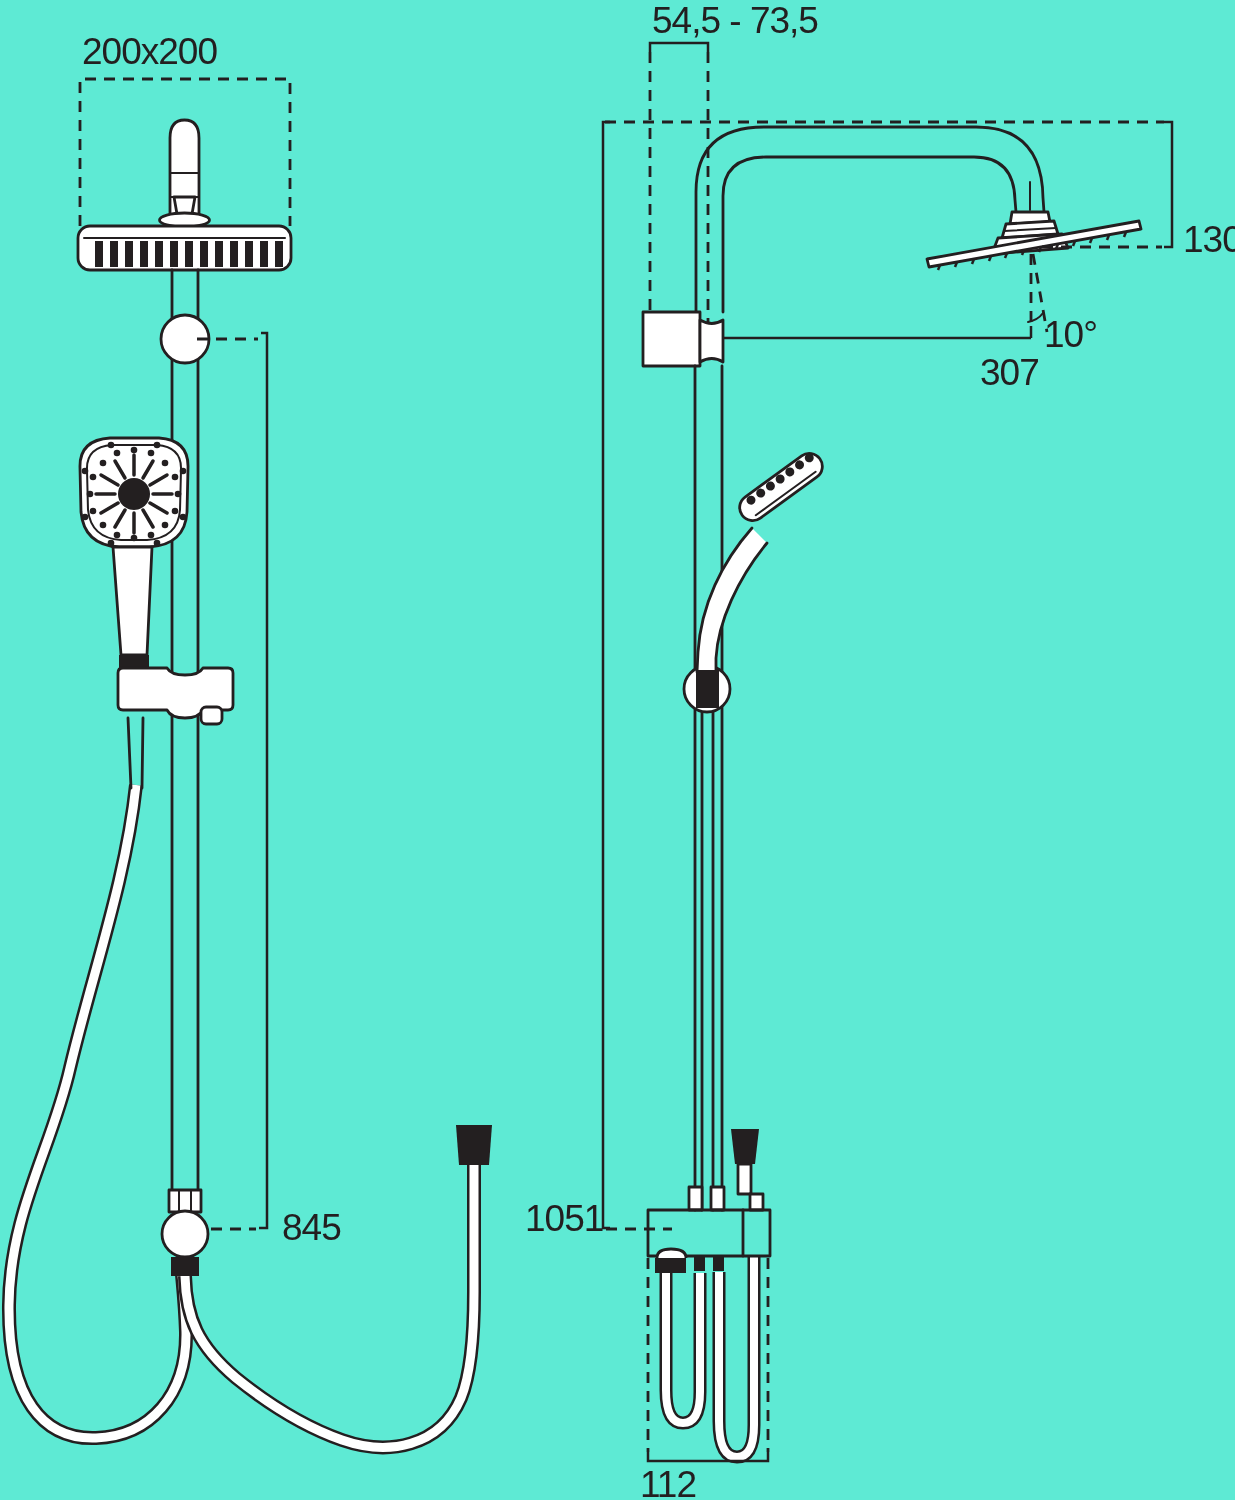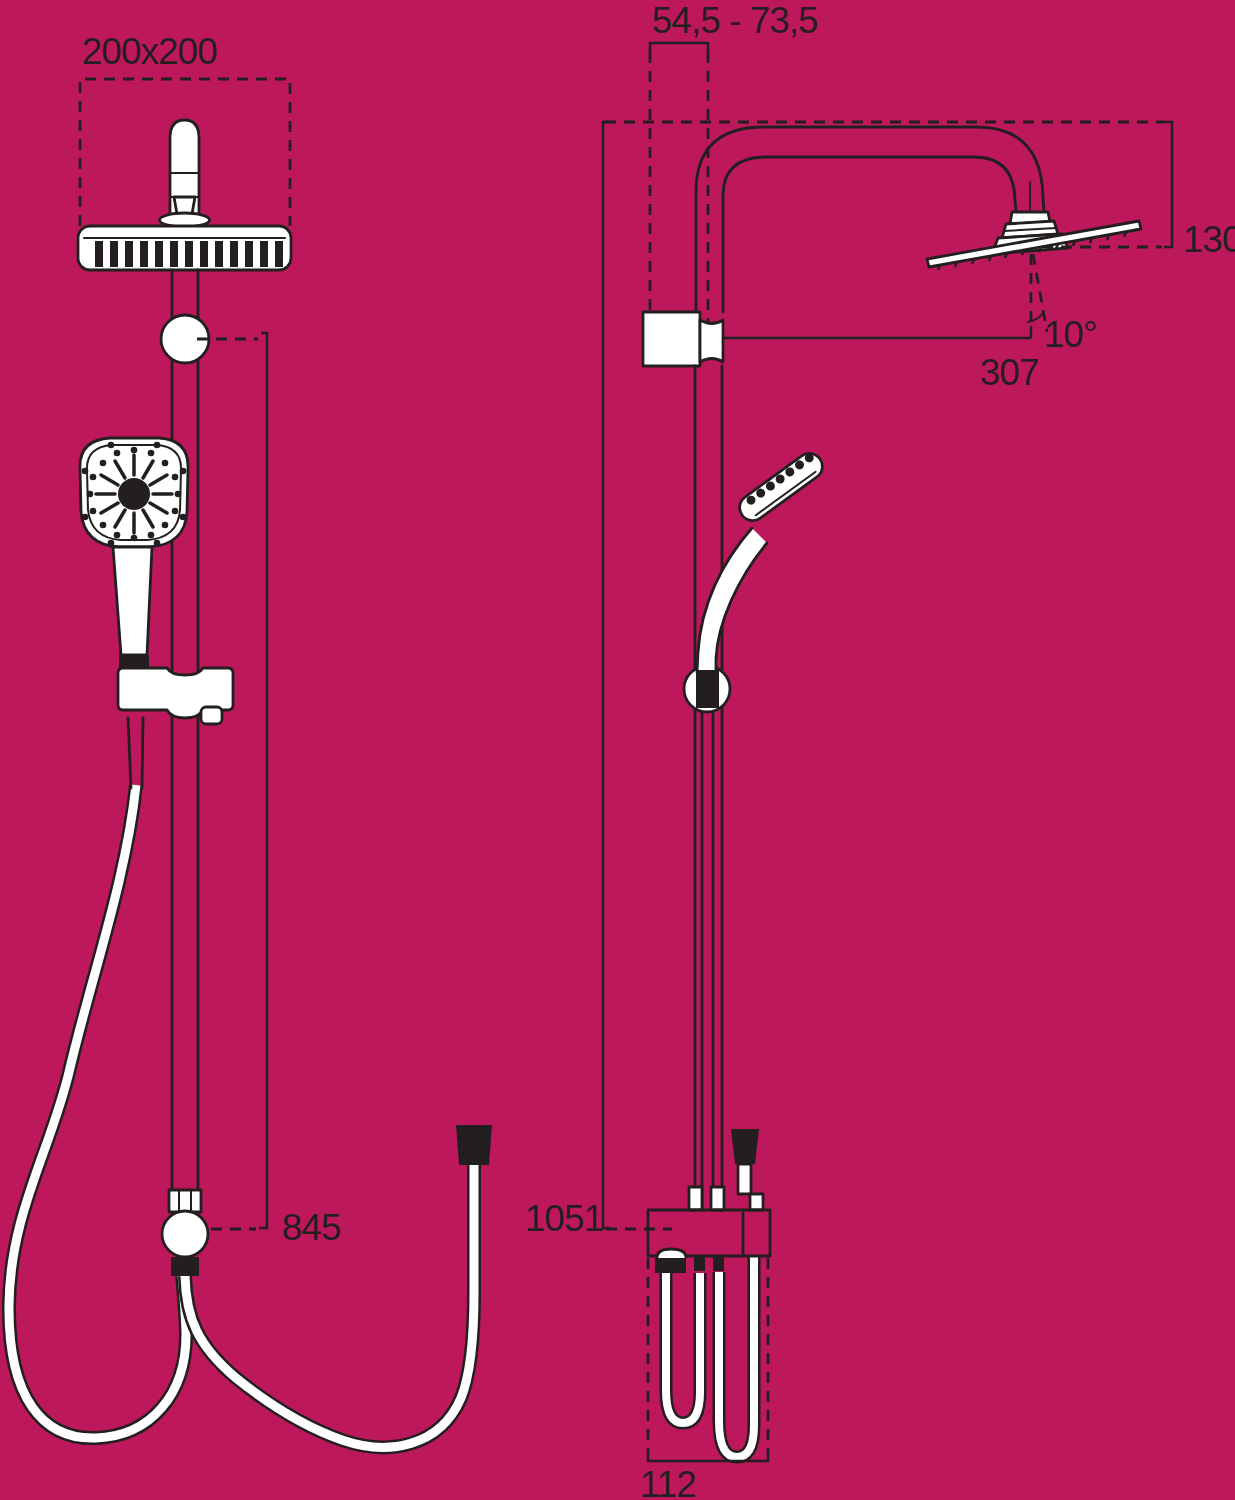--- a/index.html
+++ b/index.html
@@ -1,19 +1,19 @@
 <!DOCTYPE html>
 <html><head>
 <meta charset="utf-8">
 <style>
   html,body{margin:0;padding:0;background:#ffffff;}
   .stage{
     position:relative;
     width:1235px;height:1500px;
-    background:#be185d;
+    background:#5eead4;
     font-family:"Liberation Sans", sans-serif;
     overflow:hidden;
   }
   svg{display:block;}
   .dim-label{
     font-family:"Liberation Sans", sans-serif;
     font-size:37px;
     letter-spacing:-1px;
     fill:#231f20;
   }

